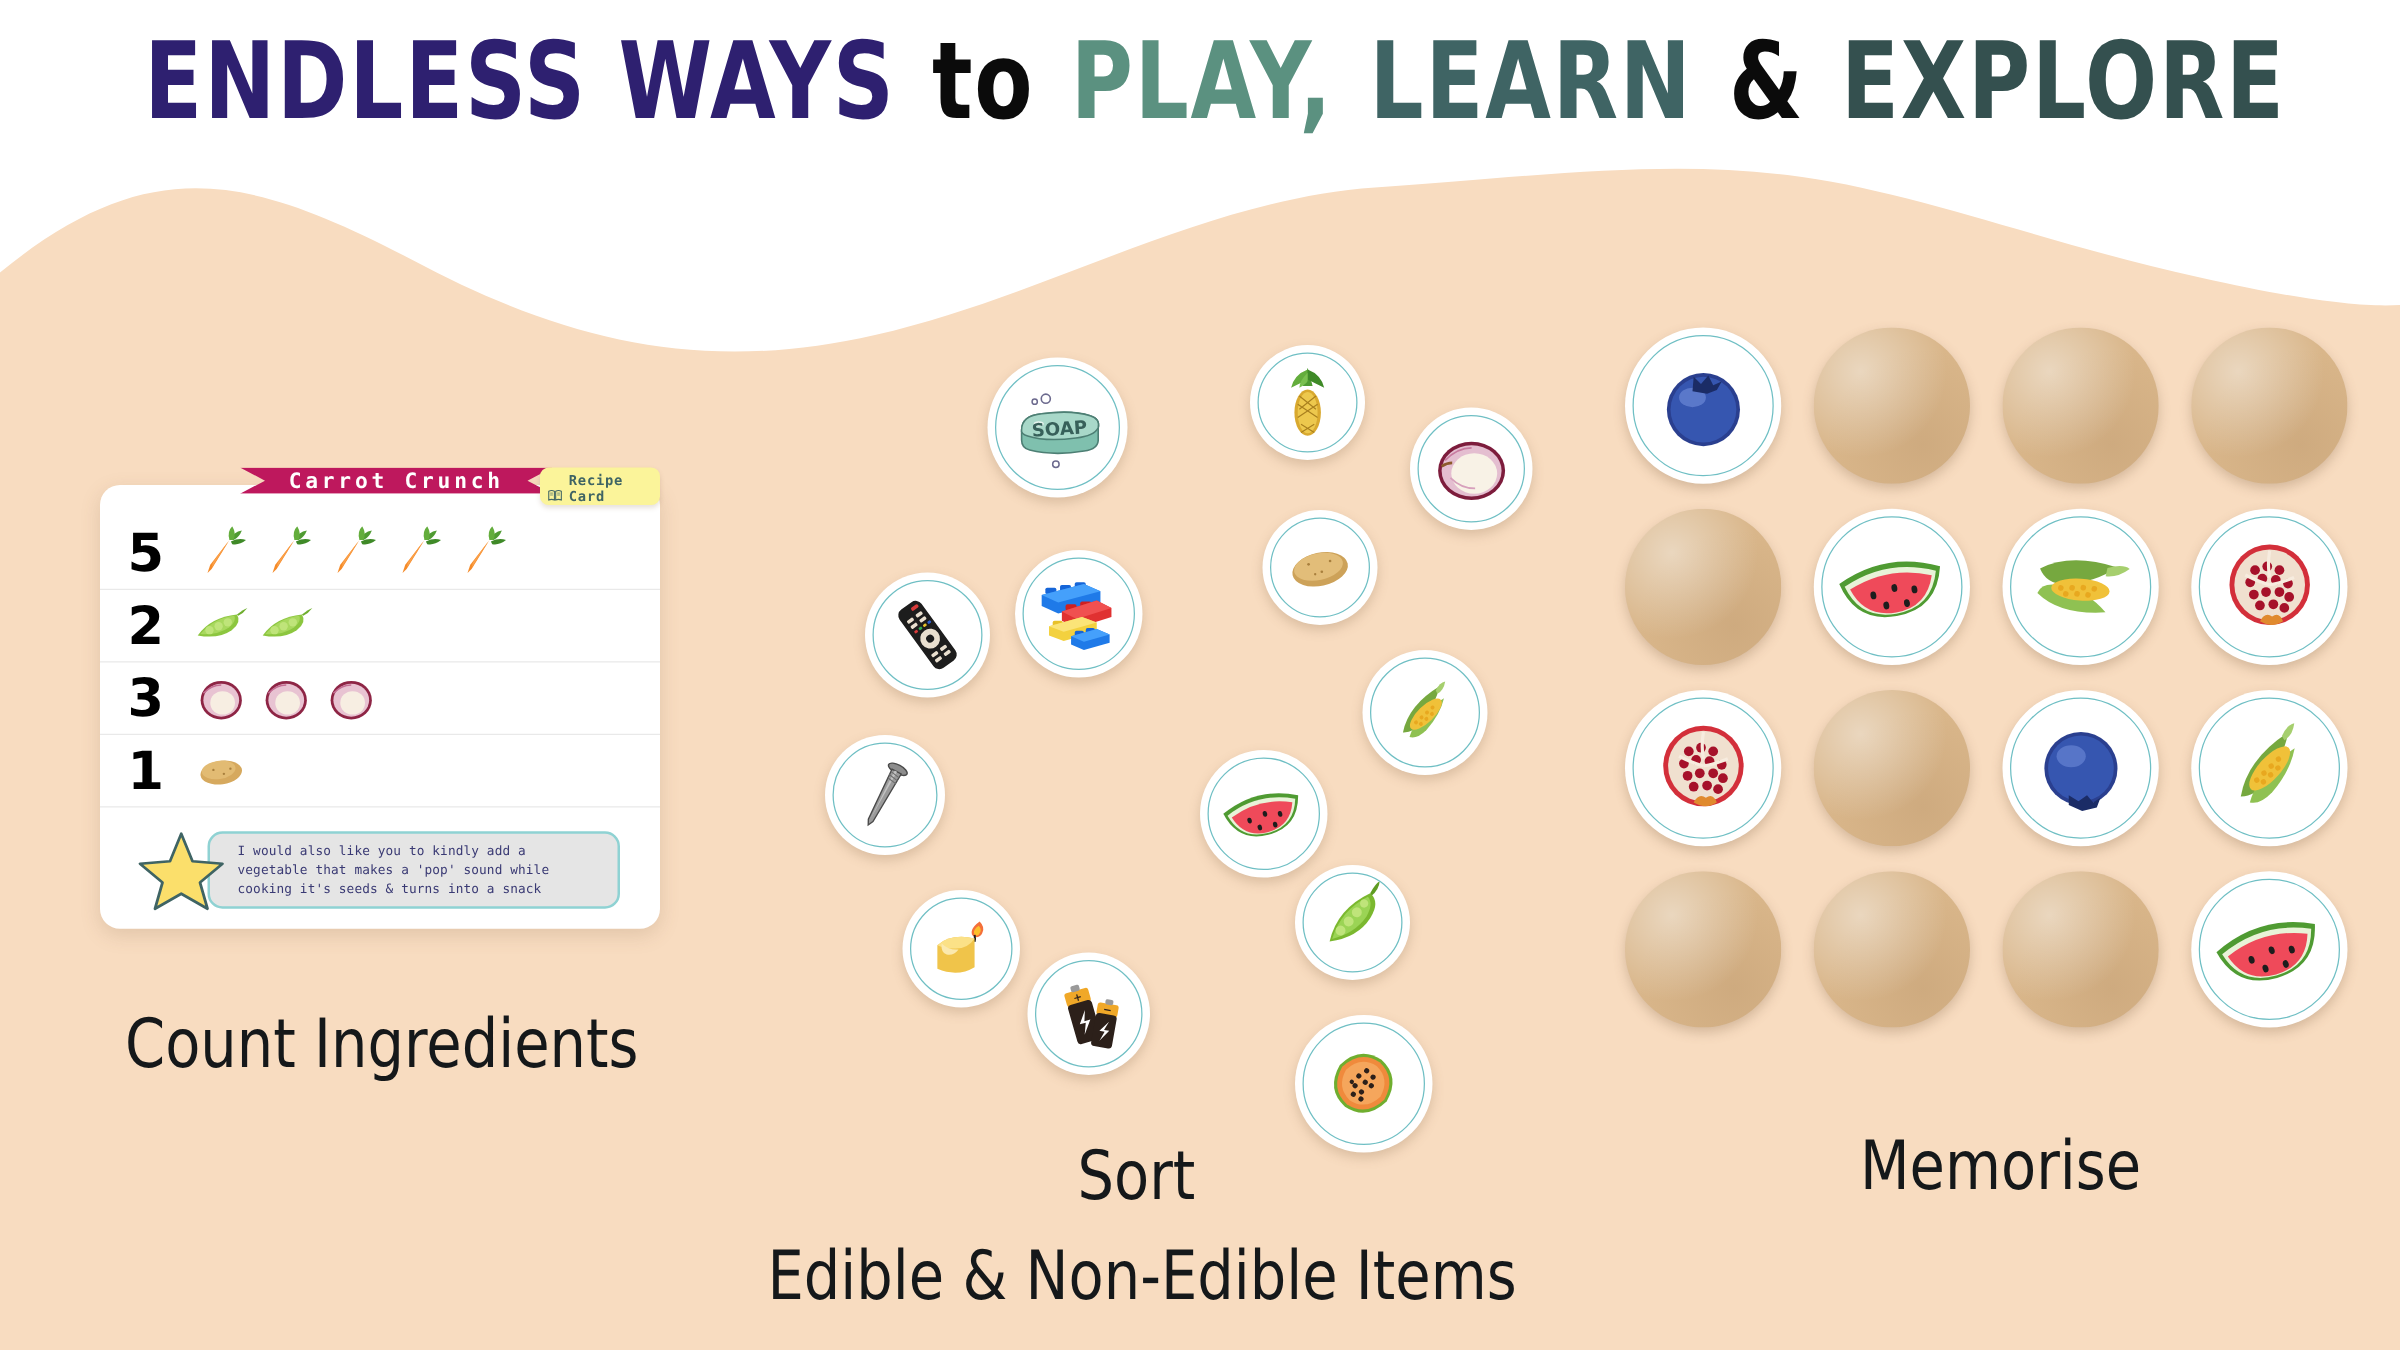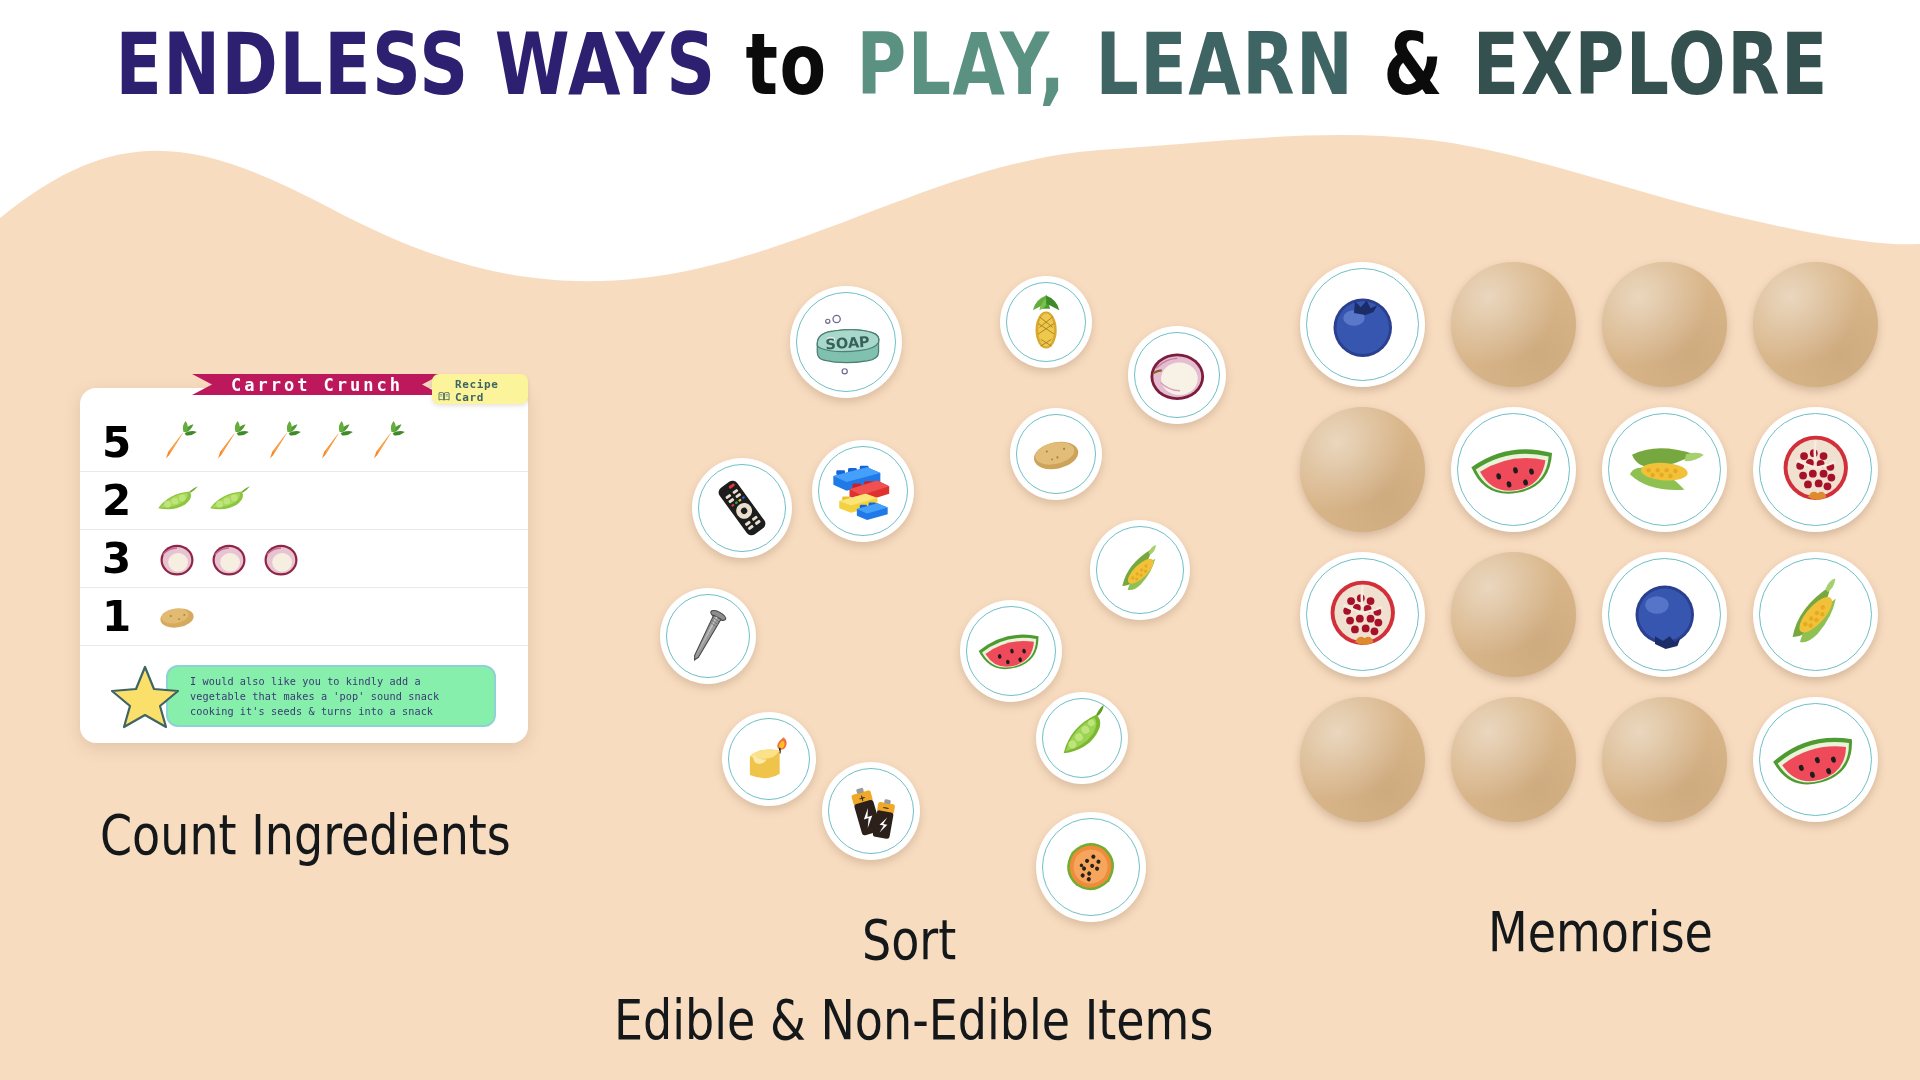--- a/index.html
+++ b/index.html
@@ -122,21 +122,21 @@
     position: absolute;
     left: 28px; bottom: 14px;
     width: 390px; height: 66px;
   }
   #note-bubble {
     position: absolute;
     left: 58px; top: 2px;
     width: 330px; height: 62px;
     border: 2px solid #8fd2d3;
     border-radius: 12px;
-    background: #86efac;
+    background: #e5e5e5;
     padding: 7px 8px 0 22px;
   }
   #note-text {
     font-family: "DejaVu Sans Mono", monospace;
     font-size: 10.2px;
     line-height: 15px;
     color: #3a3a74;
     letter-spacing: 0.1px;
   }
   #note-star { position: absolute; left: 0; top: 0; width: 74px; height: 66px; z-index: 2; }
@@ -356,21 +356,21 @@
             </svg>
         </span>
       </div>
 
     </div>
 
     <div id="recipe-note">
       <div id="note-bubble">
         <div id="note-text">
           <div>I would also like you to kindly add a</div>
-          <div>vegetable that makes a 'pop' sound snack</div>
+          <div>vegetable that makes a 'pop' sound while</div>
           <div>cooking it's seeds &amp; turns into a snack</div>
         </div>
       </div>
       <svg id="note-star" viewBox="0 0 74 66">
         <path d="M37 4 L46 26 L70 28 L52 43 L58 64 L37 52 L16 64 L22 43 L4 28 L28 26 Z" fill="#fbdf6b" stroke="#3f6464" stroke-width="2.2" stroke-linejoin="round"></path>
       </svg>
     </div>
   </div>
 
   <div class="section-label" style="left:100px; top:808px;">Count Ingredients</div>

